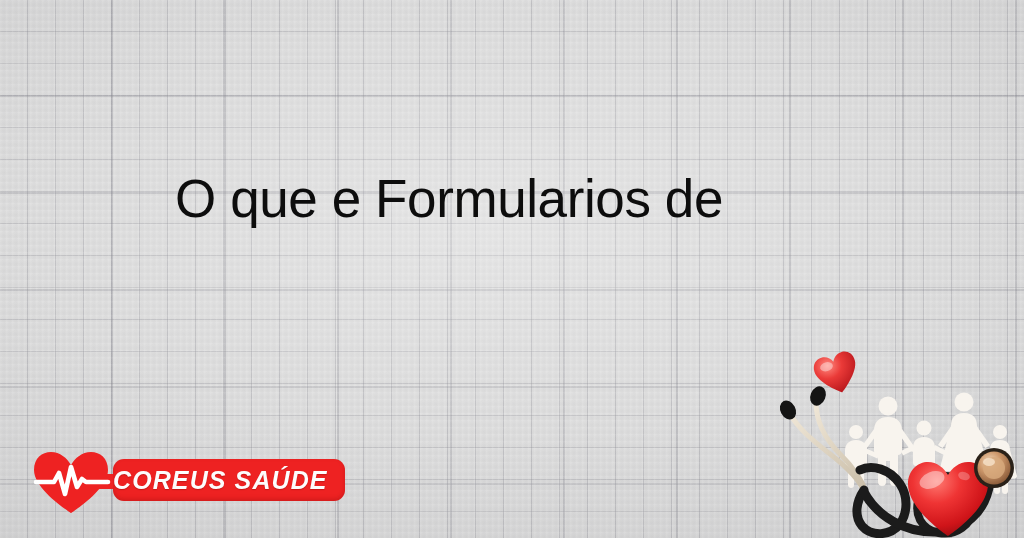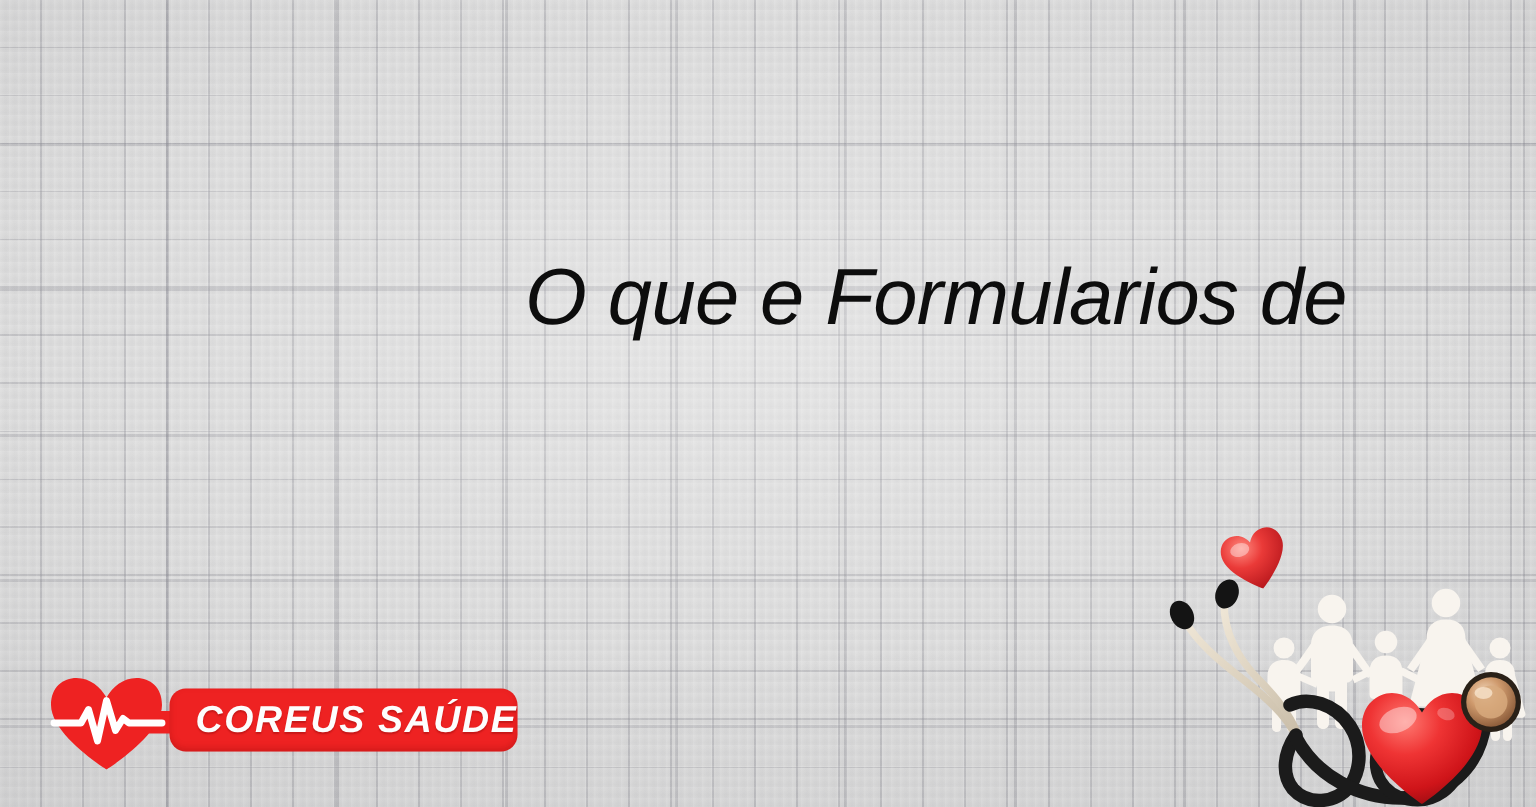--- a/index.html
+++ b/index.html
@@ -77,24 +77,23 @@
         rgba(255,255,255,0.06) 52%,
         rgba(120,120,125,0.12) 100%);
   }
 
   
   .title-block {
     position: absolute;
     left: 0;
     top: 168px;
     width: 908px;
-    text-align: right;
+    text-align: center;
     padding-right: 10px;
     box-sizing: border-box;
-    font-style: italic;
   }
   .title-line {
     display: block;
     font-size: 53px;
     line-height: 62px;
     font-weight: 400;
     color: #0d0d0d;
     letter-spacing: -0.4px;
     white-space: nowrap;
   }
@@ -132,21 +131,21 @@
     border-radius: 11px;
     box-shadow: inset 0 -2px 4px rgba(140,10,10,0.30);
   }
   .brand-text {
     position: absolute;
     left: 0;
     top: 0;
     width: 232px;
     height: 42px;
     line-height: 42px;
-    text-align: right;
+    text-align: left;
     color: #fdfdfd;
     font-size: 25px;
     font-weight: 700;
     font-style: italic;
     letter-spacing: 1.1px;
     text-shadow: 0 1px 1px rgba(150,12,12,0.45);
   }
 
   
   .illus {

